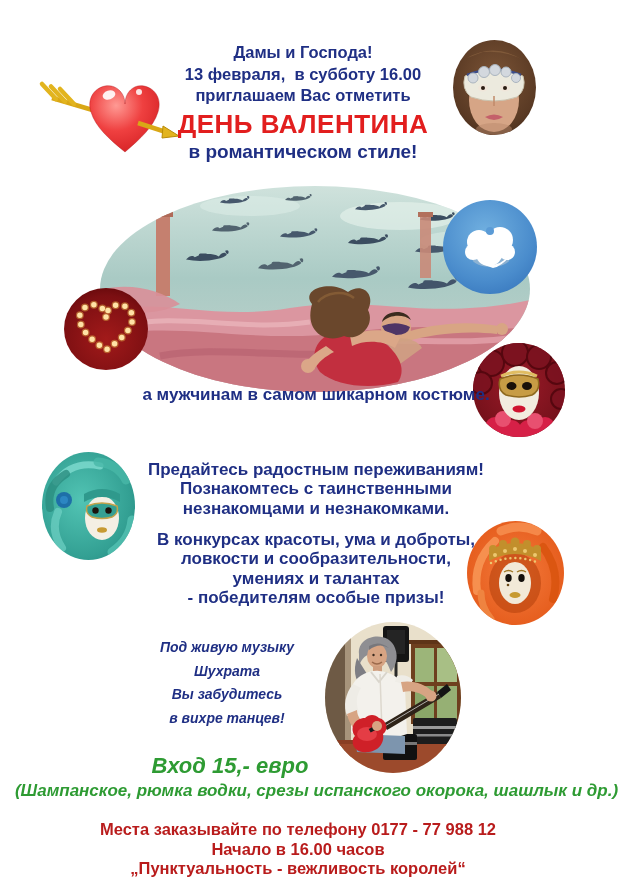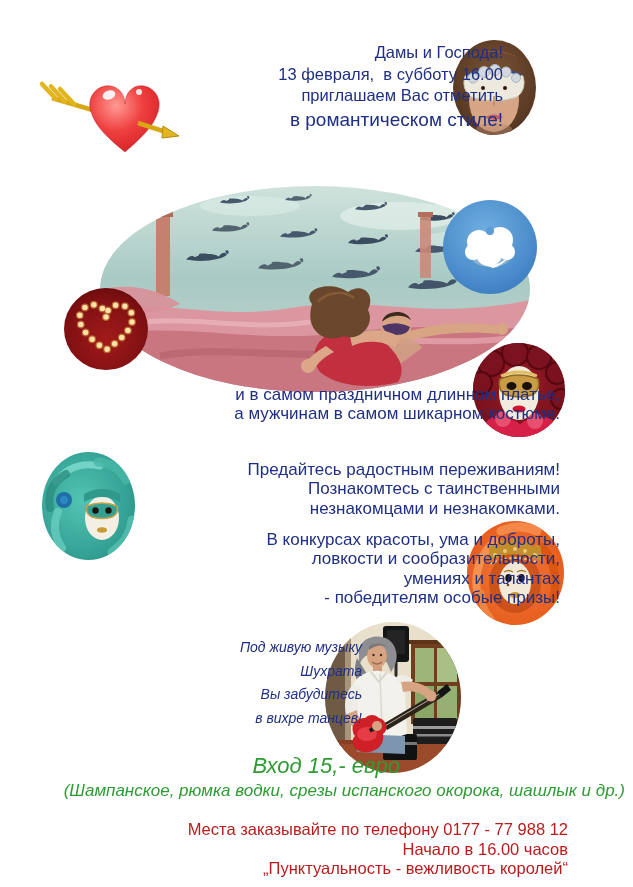--- a/index.html
+++ b/index.html
@@ -1,19 +1,19 @@
 <!DOCTYPE html>
 <html><head>
 <meta charset="utf-8">
 <style>
   html,body{margin:0;padding:0;background:#fff;}
   #canvas{position:relative;width:633px;height:887px;background:#ffffff;overflow:hidden;
           font-family:"Liberation Sans",sans-serif;}
   .circ{border-radius:50%;overflow:hidden;}
-  .txt{position:absolute;text-align:right;font-weight:normal;z-index:6;}
+  .txt{position:absolute;text-align:center;font-weight:bold;z-index:6;}
   .blue{color:#1F2F84;}
   .ln{white-space:pre-wrap;}
   
   .hdr{left:103px;top:42px;width:400px;}
   .h-line{font-size:16.5px;line-height:21.5px;}
   .h-title{font-size:26px;line-height:30px;color:#E21E1E;letter-spacing:.5px;margin-top:2px;}
   .h-sub{font-size:19px;line-height:25px;}
   
   .para{font-size:17px;line-height:19.3px;}
   .p-dress{left:72px;top:385px;width:488px;}
@@ -56,20 +56,21 @@
       <circle cx="117" cy="54" r="3" fill="#ffffff" opacity="0.85"></circle>
       <line x1="116" y1="85" x2="147" y2="95" stroke="#d9a716" stroke-width="4.5"></line>
       <path d="M157,98 L141,88 L140,100 Z" fill="#e2b41e" stroke="#b88a08" stroke-width="1"></path>
     </svg>
   </div>
 
   <div class="txt blue hdr">
     <div class="h-line ln">Дамы и Господа!</div>
     <div class="h-line ln">13 февраля,  в субботу 16.00</div>
     <div class="h-line ln">приглашаем Вас отметить</div>
+    <div class="h-title ln">ДЕНЬ ВАЛЕНТИНА</div>
     <div class="h-sub ln">в романтическом стиле!</div>
   </div>
 
   <div class="img circ" style="left:453px;top:40px;width:83px;height:95px;">
     <svg viewBox="0 0 83 95">
       <defs>
         <radialGradient id="hairG" cx="0.5" cy="0.4" r="0.75">
           <stop offset="0" stop-color="#7b5436"></stop>
             <stop offset="0.7" stop-color="#5a3a24"></stop>
             <stop offset="1" stop-color="#3c2516"></stop>
@@ -193,21 +194,20 @@
             <stop offset="1" stop-color="#560507"></stop>
         </radialGradient>
       </defs>
       <rect width="84" height="82" fill="url(#marG)"></rect>
       <path d="M42,29 C42,21 34,15.5 26.5,17 C17.5,19 13.5,27.5 16.5,35.5 C20,45.5 30,53.5 42,62 C54,53.5 64,45.5 67.5,35.5 C70.5,27.5 66.5,19 57.5,17 C50,15.5 42,21 42,29" fill="none" stroke="#d79a3f" stroke-width="8" stroke-linecap="round" stroke-dasharray="0 9.4" opacity="0.55"></path>
       <path d="M42,29 C42,21 34,15.5 26.5,17 C17.5,19 13.5,27.5 16.5,35.5 C20,45.5 30,53.5 42,62 C54,53.5 64,45.5 67.5,35.5 C70.5,27.5 66.5,19 57.5,17 C50,15.5 42,21 42,29" fill="none" stroke="#ffe2a6" stroke-width="5.5" stroke-linecap="round" stroke-dasharray="0 9.4"></path>
     </svg>
   </div>
 
   <div class="txt blue para p-dress">
-    <div class="ln">и в самом праздничном длинном платье,</div>
     <div class="ln">а мужчинам в самом шикарном костюме.</div>
   </div>
 
   <div class="img circ" style="left:473px;top:343px;width:92px;height:94px;z-index:4;">
     <svg viewBox="0 0 92 94">
       <defs>
         <radialGradient id="rbg" cx="0.5" cy="0.45" r="0.8">
           <stop offset="0" stop-color="#9a1a28"></stop>
             <stop offset="0.75" stop-color="#711019"></stop>
             <stop offset="1" stop-color="#4e0810"></stop>

